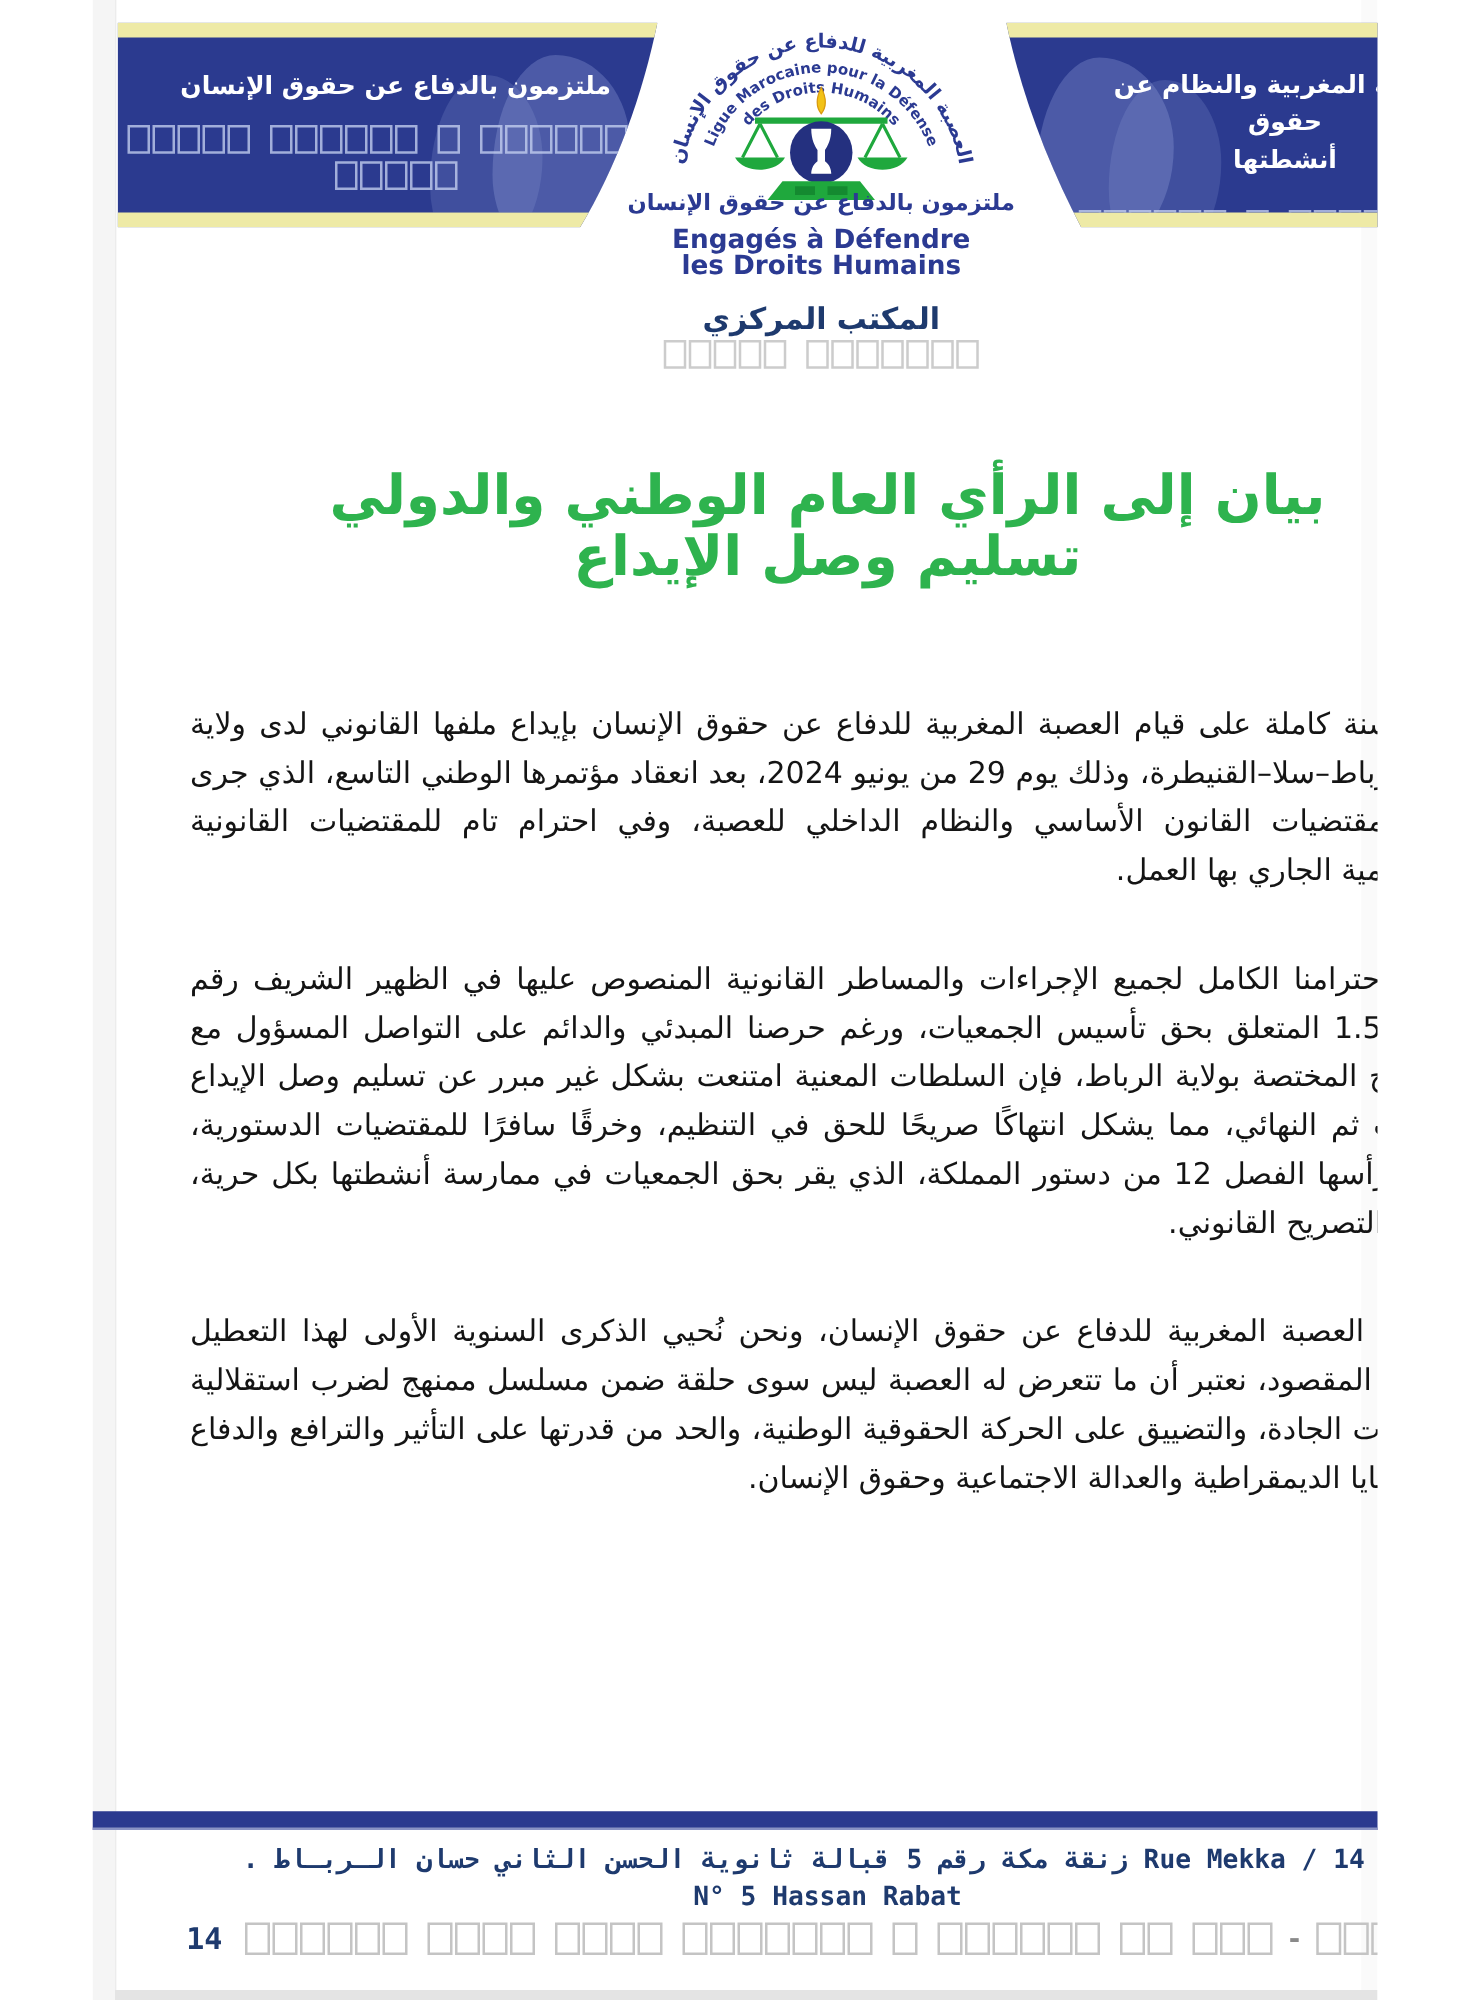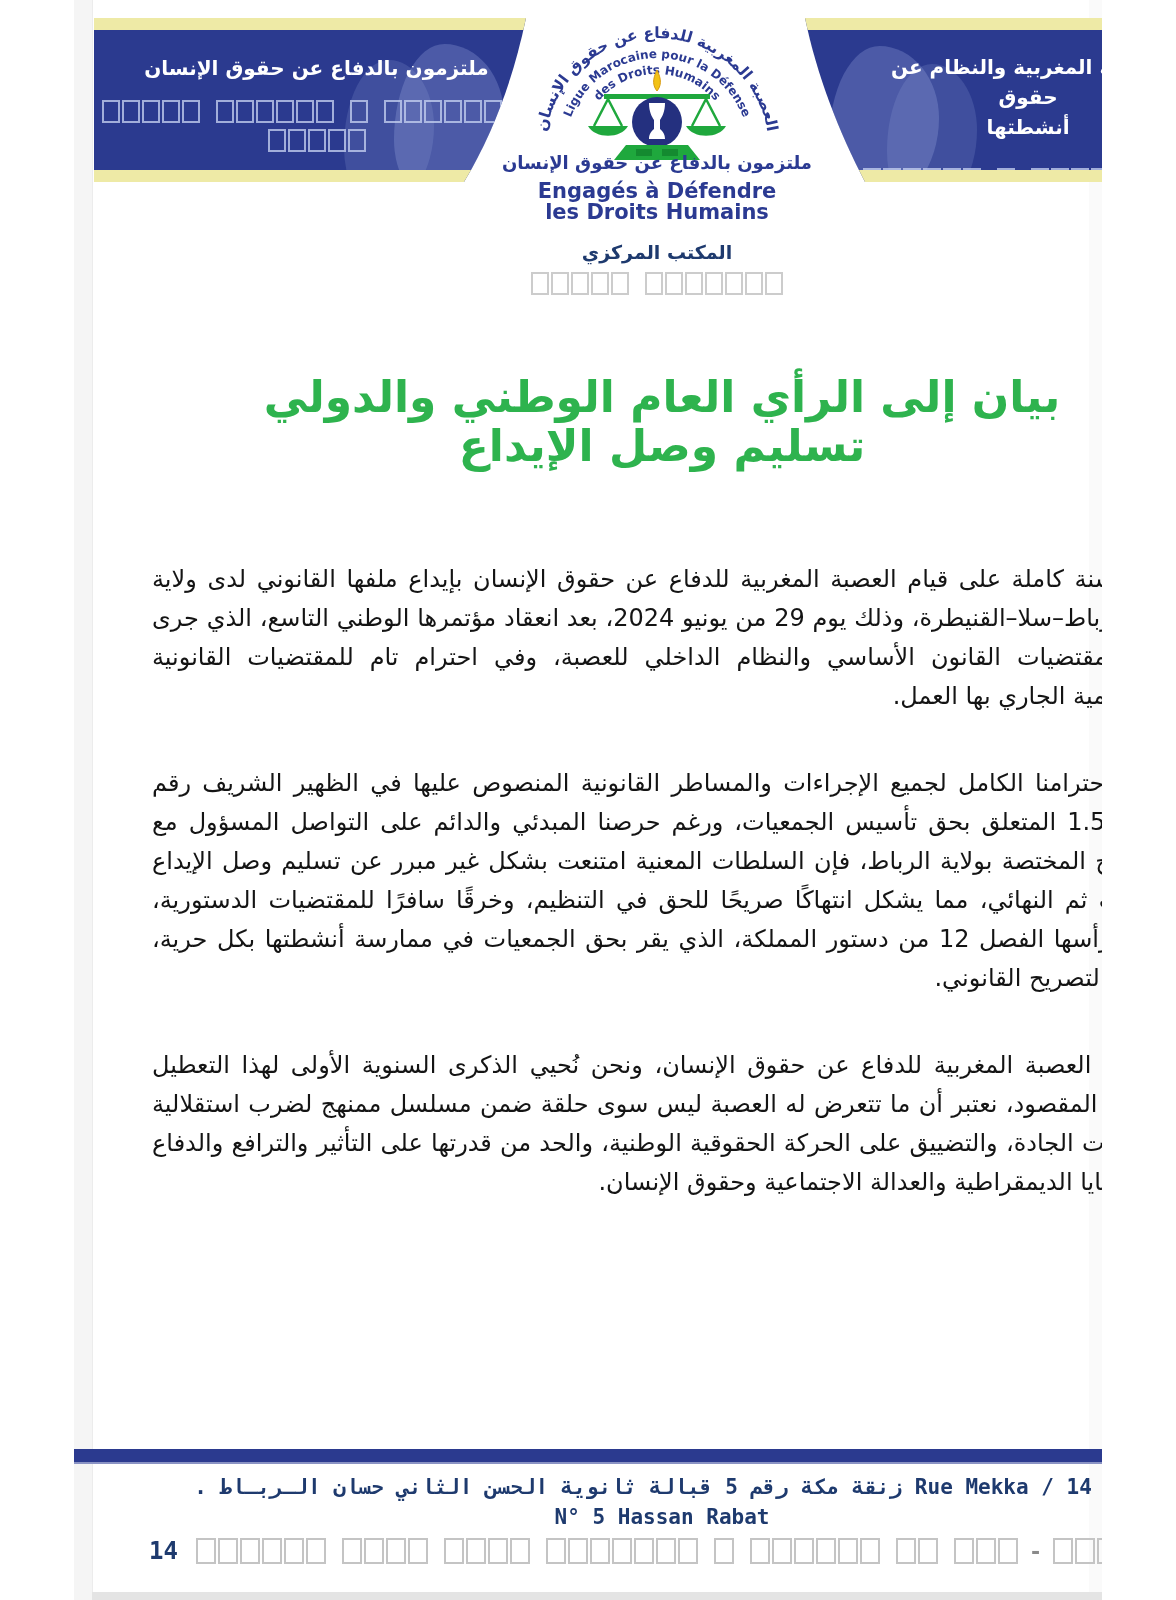--- a/index.html
+++ b/index.html
@@ -40,21 +40,21 @@
   .tofu-dash{color:#8a8a8a;font-weight:bold;margin:0 5px;font-size:22px;vertical-align:middle;}
   .tofu-big .tofu-sq{width:16px;height:22px;border-color:#c4c4c4;}
 
   
   .logo-svg{position:absolute;left:438px;top:10px;}
   .logo-caption-ar{position:absolute;left:408px;top:152px;width:350px;text-align:center;
     color:#2b3a92;font-weight:bold;font-size:18px;direction:rtl;}
   .logo-caption-fr{position:absolute;left:408px;width:350px;text-align:center;color:#2b3a92;font-weight:bold;font-size:21px;}
   .fr1{top:179px;} .fr2{top:200px;}
   .office-title{position:absolute;left:408px;top:241px;width:350px;text-align:center;
-    color:#1e3a6e;font-weight:bold;font-size:19px;direction:rtl;}
+    color:#1e3a6e;font-weight:bold;font-size:24px;direction:rtl;}
   .office-tofu{position:absolute;left:358px;top:272px;width:450px;}
 
   
   .stmt-title{position:absolute;left:78px;top:372px;width:1020px;text-align:center;direction:rtl;
     color:#2eb34e;font-weight:bold;font-size:44px;line-height:49px;}
   .body-text{position:absolute;left:78px;top:560px;width:1022px;direction:rtl;text-align:justify;
     color:#141414;font-size:24px;line-height:39px;}
   .body-text p{margin:0 0 48px 0;}
 
   

